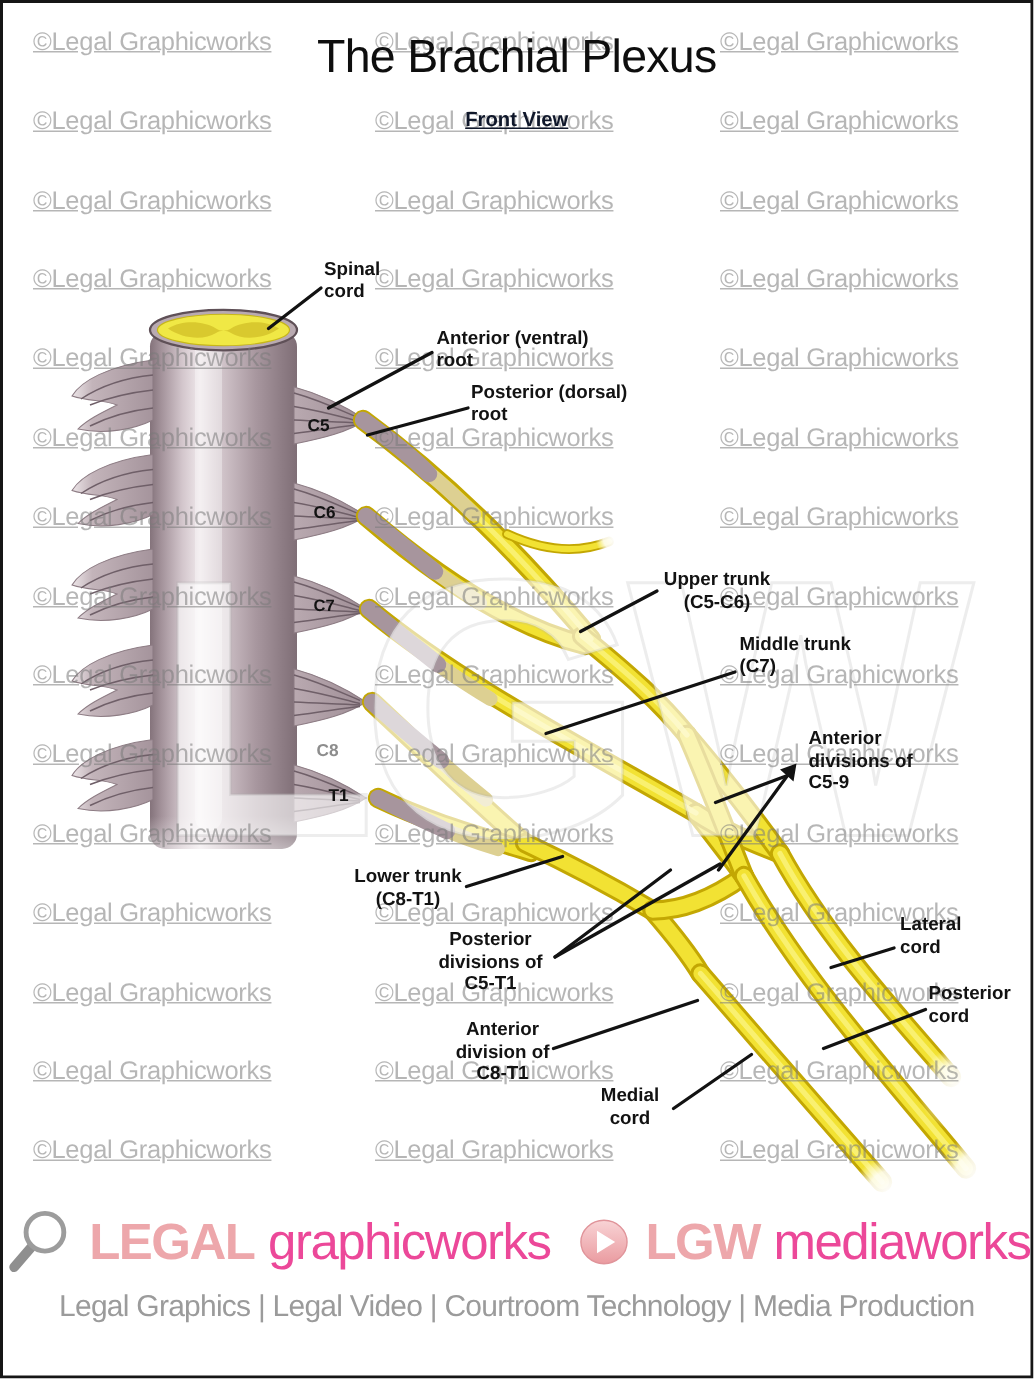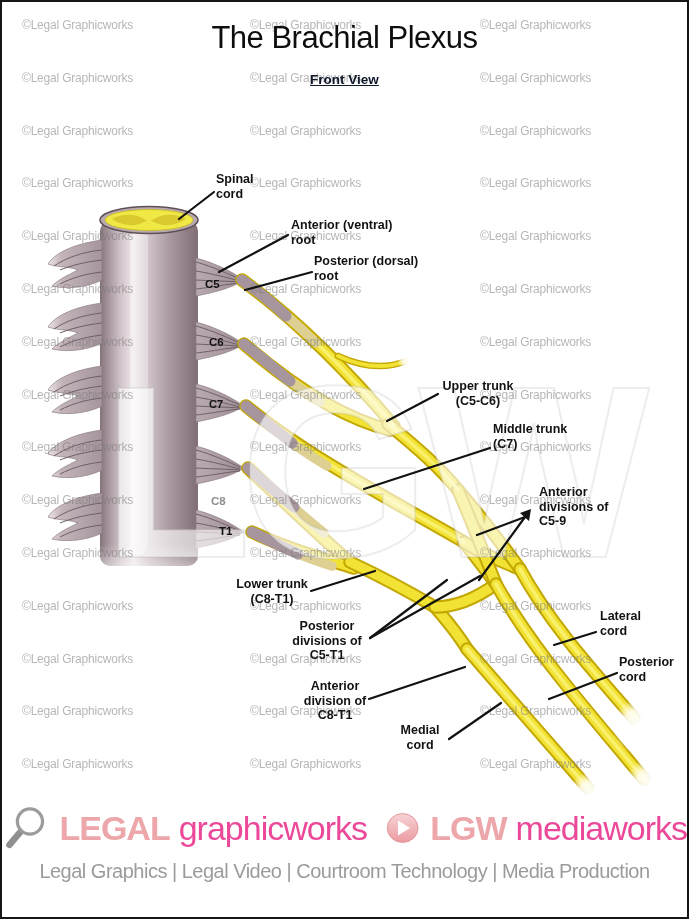--- a/index.html
+++ b/index.html
@@ -5,22 +5,22 @@
   html,body{margin:0;padding:0;background:#fff;}
   #page{position:relative;width:689px;height:919px;box-sizing:border-box;
         border:2px solid #161616;background:#fff;overflow:hidden;
         font-family:"Liberation Sans",sans-serif;}
   
   #illustration{position:absolute;left:0;top:0;z-index:1;}
   #big-watermark{position:absolute;left:100px;top:348px;z-index:2;
       font-size:245px;font-weight:bold;line-height:1;letter-spacing:-12px;
       color:rgba(255,255,255,0.62);-webkit-text-stroke:2px rgba(172,172,172,0.22);}
   #watermark-layer{position:absolute;inset:0;z-index:3;pointer-events:none;}
-  .wm-tile{position:absolute;font-size:12px;font-weight:500;letter-spacing:-0.2px;
-      color:rgba(122,122,122,0.55);white-space:nowrap;}
+  .wm-tile{position:absolute;font-size:17px;font-weight:500;letter-spacing:-0.2px;
+      color:rgba(122,122,122,0.55);white-space:nowrap;text-decoration:underline;}
   #leader-svg{position:absolute;left:0;top:0;z-index:4;pointer-events:none;}
   .leader{stroke:#121212;stroke-width:2.2;stroke-linecap:round;}
   .leader-arrow{fill:#121212;}
   #labels-layer{position:absolute;inset:0;z-index:5;pointer-events:none;}
   .lbl{position:absolute;font-size:12.5px;font-weight:bold;color:#121212;
       line-height:14.5px;white-space:nowrap;}
   .lbl.muted{color:#8d8d8d;}
   
   #header{position:absolute;left:0;top:0;width:100%;z-index:6;text-align:center;}
   #page-title{margin-top:18px;font-size:31px;font-weight:normal;letter-spacing:-0.5px;color:#0e0e0e;}

